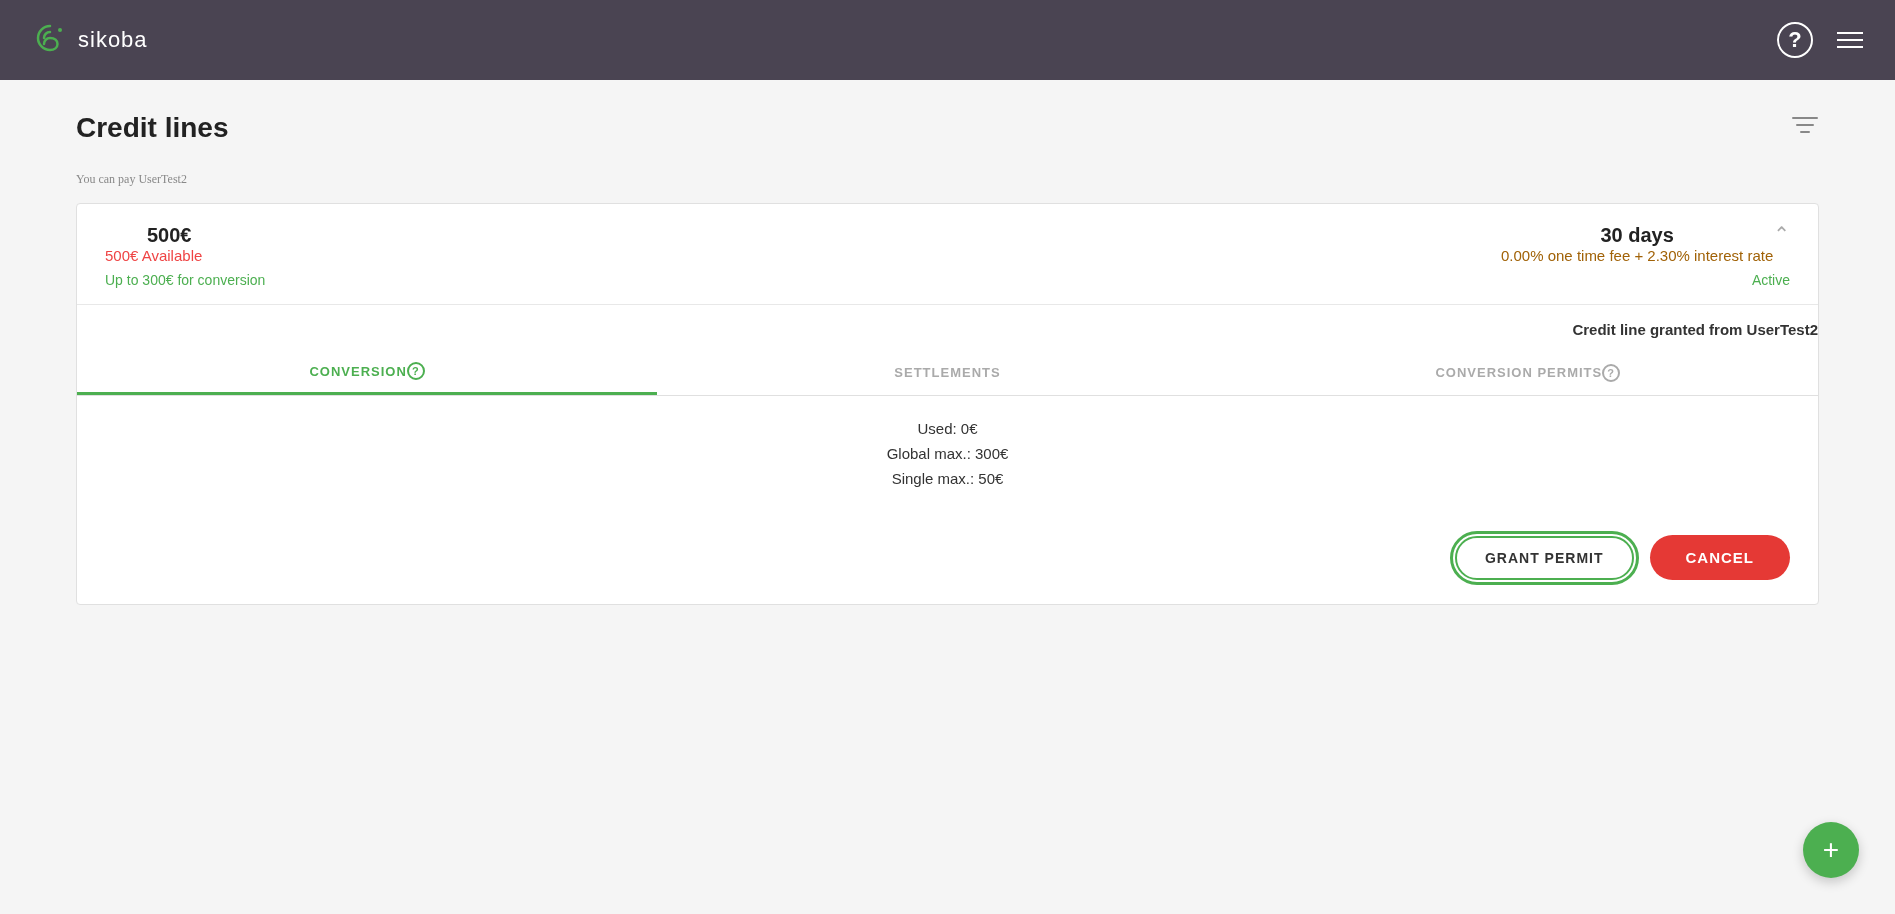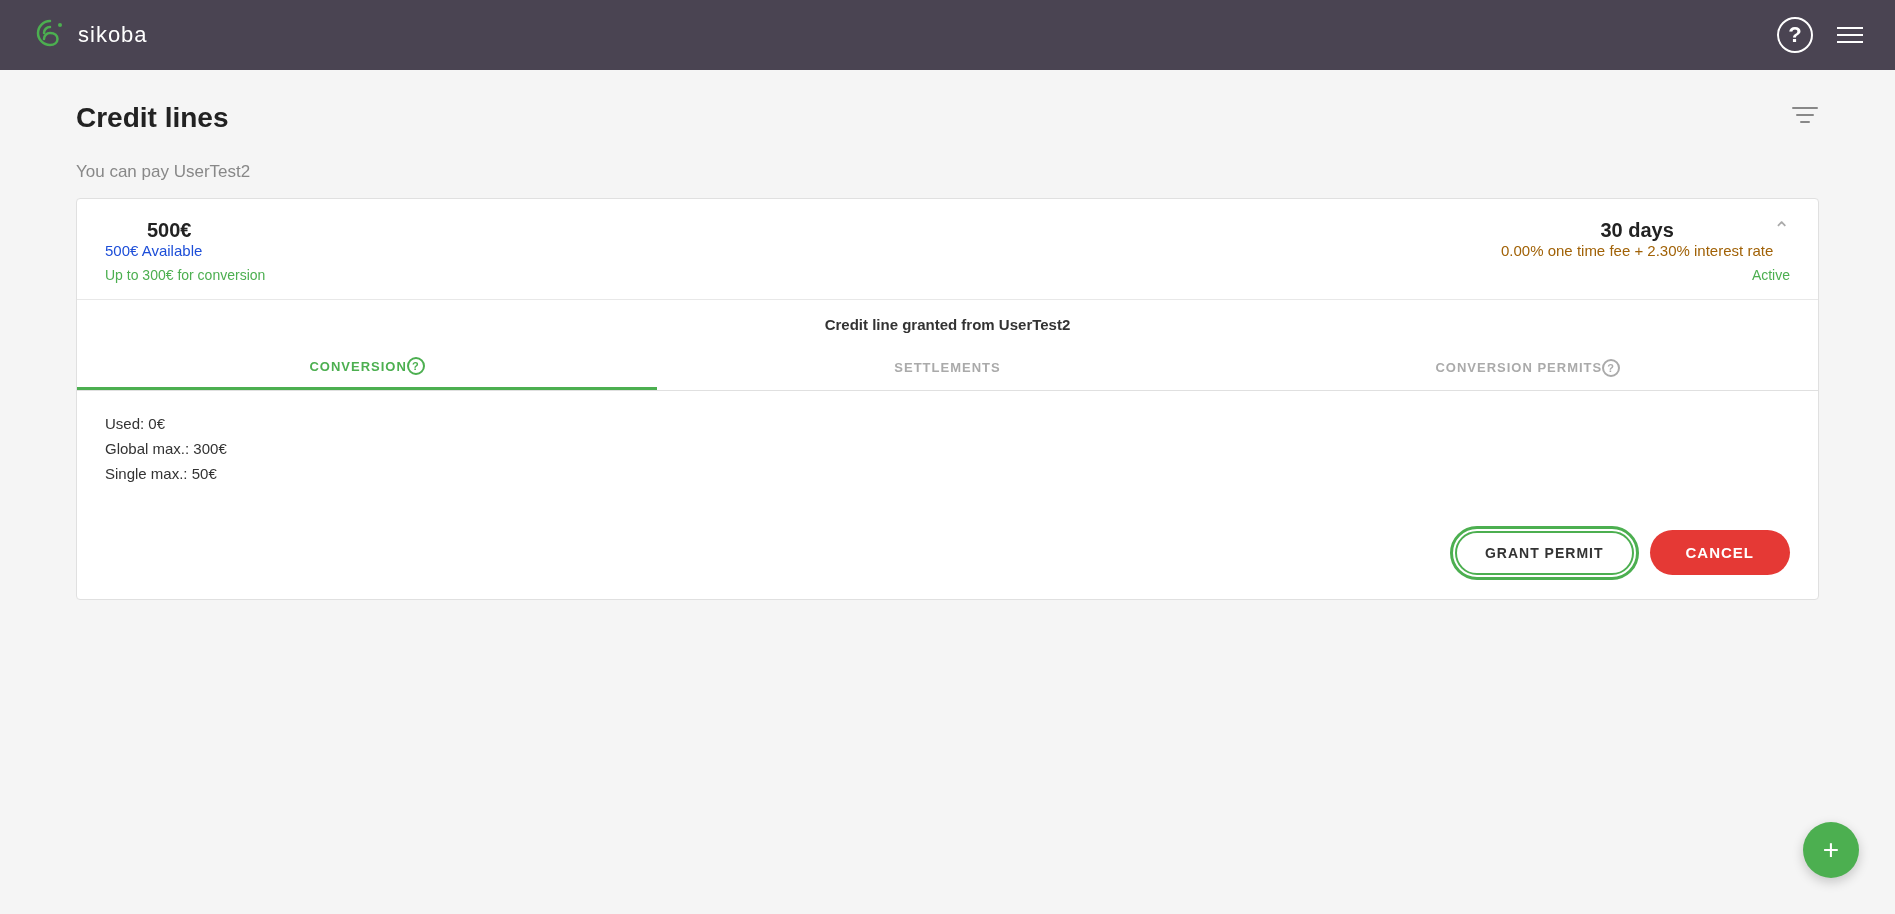--- a/index.html
+++ b/index.html
@@ -6,21 +6,21 @@
     body {
       font-family: 'Segoe UI', Arial, sans-serif;
       background: #f0f0f0;
       min-height: 914px;
       width: 1895px;
     }
 
     
     .header {
       background: #4a4452;
-      height: 70px;
+      height: 80px;
       display: flex;
       align-items: center;
       justify-content: space-between;
       padding: 0 32px;
     }
     .header-logo {
       display: flex;
       align-items: center;
       gap: 10px;
     }
@@ -88,23 +88,24 @@
       font-weight: 600;
       color: #222222;
     }
     .filter-icon {
       color: #666;
       font-size: 22px;
       cursor: pointer;
     }
 
     .sub-label {
-      font-size: 17px;
+      font-size: 12px;
       color: #888;
       margin-bottom: 16px;
+      font-family: Liberation Serif, serif;
     }
 
     
     .credit-card {
       background: #ffffff;
       border-radius: 4px;
       border: 1px solid #e0e0e0;
       overflow: hidden;
       margin-bottom: 24px;
     }
@@ -121,21 +122,21 @@
       margin-left: 42px;
     }
     .credit-days {
       font-size: 20px;
       font-weight: 700;
       color: #222;
       text-align: center;
     }
     .credit-available {
       font-size: 15px;
-      color: #1d4ed8;
+      color: #ef4444;
     }
     .credit-fee {
       font-size: 15px;
       color: #a16207;
       text-align: right;
     }
 
     .credit-card-sub-row {
       display: flex;
       justify-content: space-between;
@@ -164,21 +165,21 @@
       display: flex;
       align-items: flex-start;
       gap: 0;
     }
     .credit-top-right-text {
       text-align: right;
     }
 
     
     .credit-granted-label {
-      text-align: center;
+      text-align: right;
       font-size: 15px;
       font-weight: 600;
       color: #333;
       padding: 16px 0 0 0;
     }
 
     
     .tabs-row {
       display: flex;
       border-bottom: 1px solid #e0e0e0;
@@ -211,20 +212,21 @@
       align-items: center;
       justify-content: center;
       font-size: 11px;
       font-weight: 700;
       color: inherit;
     }
 
     
     .tab-content {
       padding: 24px 28px 24px 28px;
+      text-align: center;
     }
     .tab-info-line {
       font-size: 15px;
       color: #333;
       margin-bottom: 8px;
     }
 
     
     .action-row {
       display: flex;

